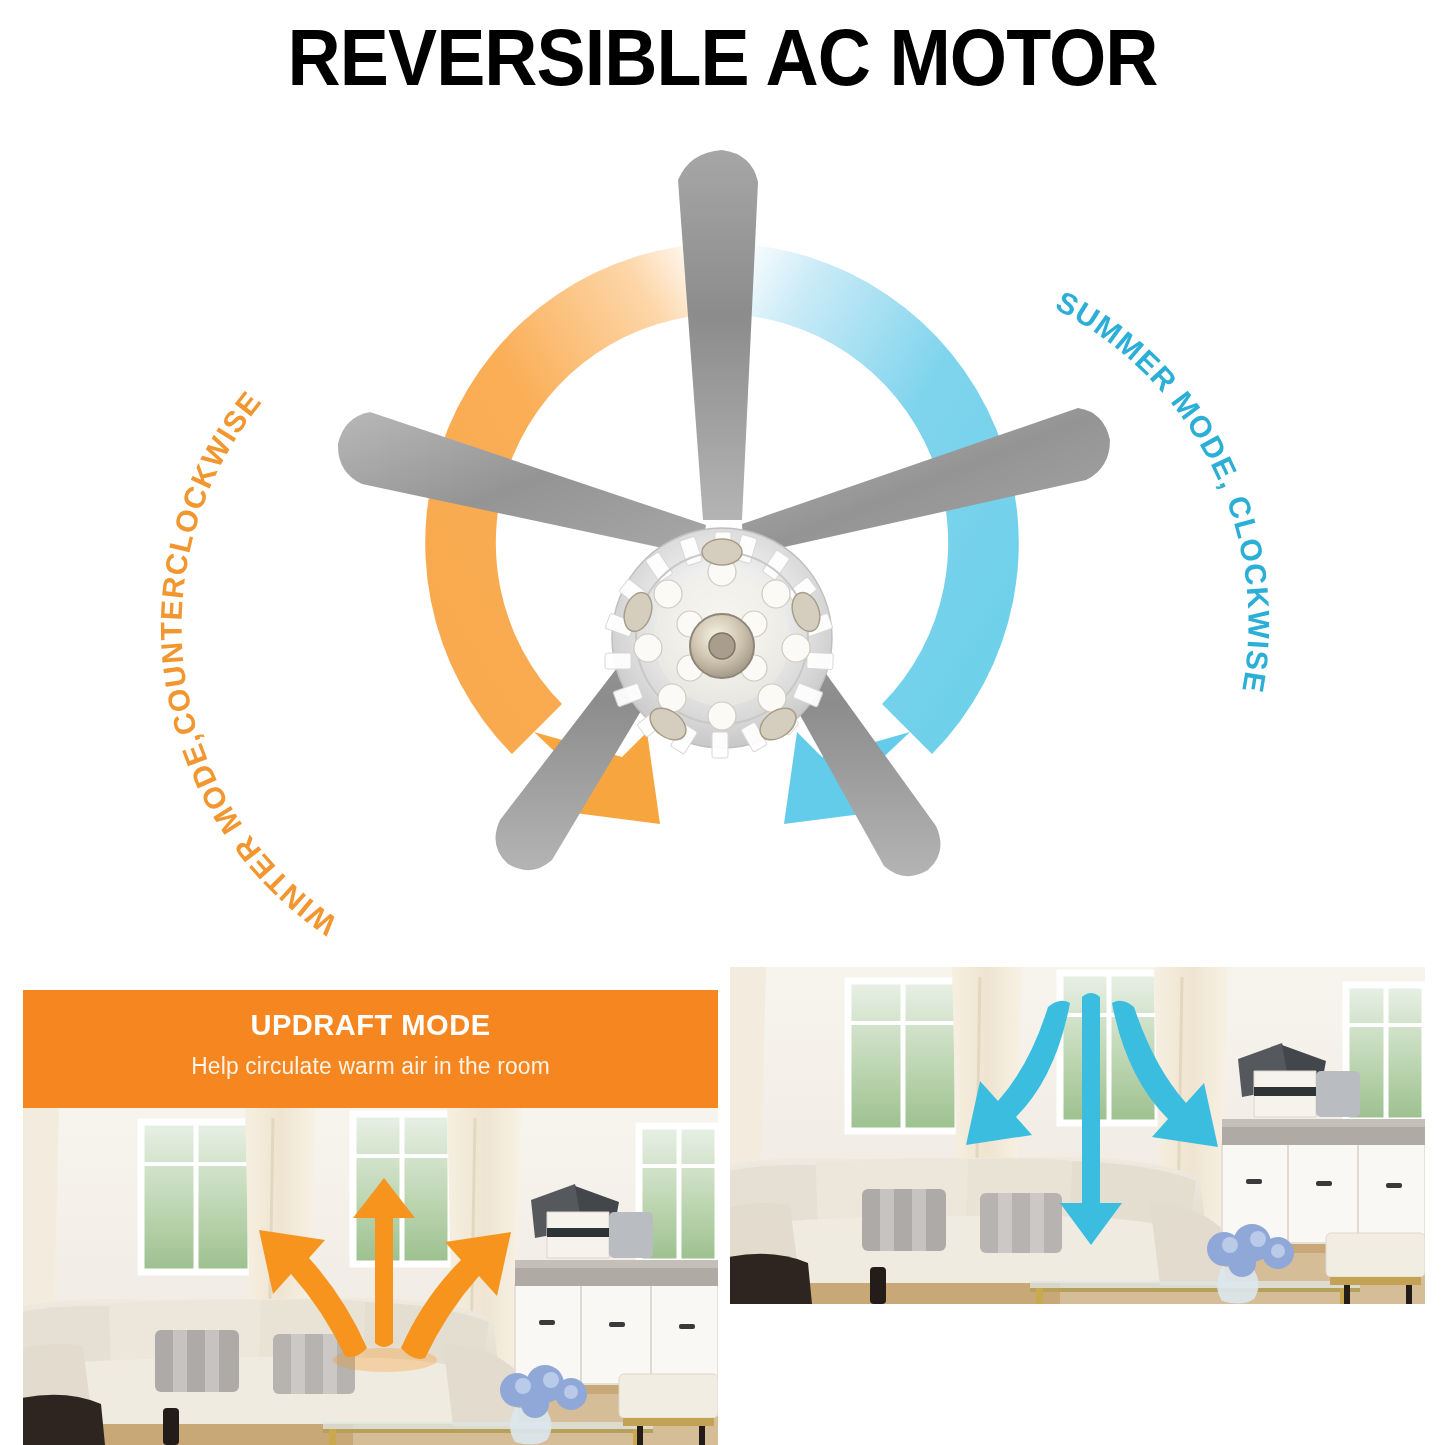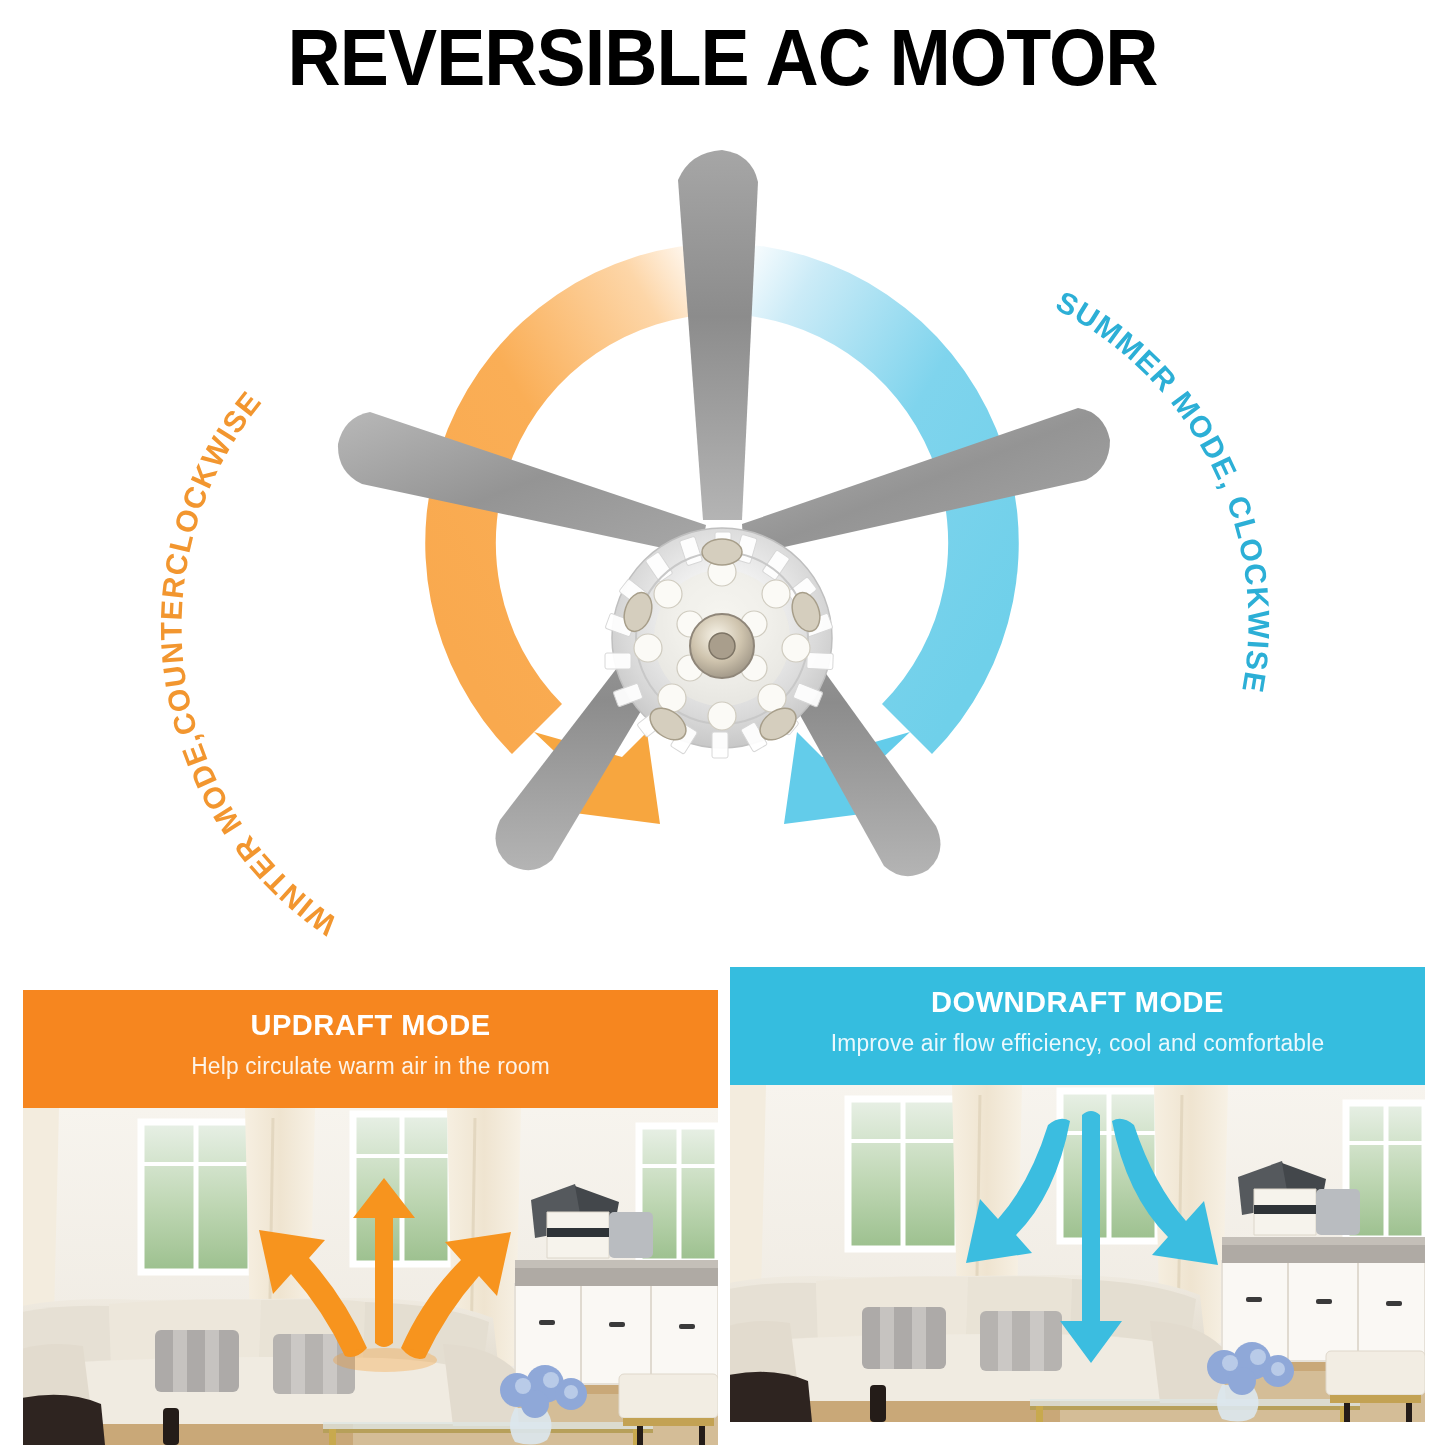--- a/index.html
+++ b/index.html
@@ -402,24 +402,20 @@
                    Q424,204 402,250
                    Q390,254 378,240 Z"></path>
 
           <ellipse cx="362" cy="252" rx="52" ry="12" fill="#F7941E" opacity="0.3"></ellipse>
         </g>
       </svg>
     </div>
   </div>
 
   <div class="mode-panel right">
-    <div class="panel-header downdraft">
-      <div class="panel-title">DOWNDRAFT MODE</div>
-      <div class="panel-subtitle">Improve air flow efficiency, cool and comfortable</div>
-    </div>
     <div class="room-photo">
       <svg viewBox="0 0 695 337" xmlns="http://www.w3.org/2000/svg">
         <defs>
           <linearGradient id="wallR" x1="0" y1="0" x2="0" y2="1">
             <stop offset="0%" stop-color="#F7F4EE"></stop>
             <stop offset="100%" stop-color="#EDE8DF"></stop>
           </linearGradient>
           <linearGradient id="curtainR" x1="0" y1="0" x2="1" y2="0">
             <stop offset="0%" stop-color="#F6EFE1"></stop>
             <stop offset="50%" stop-color="#EFE4D0"></stop>

